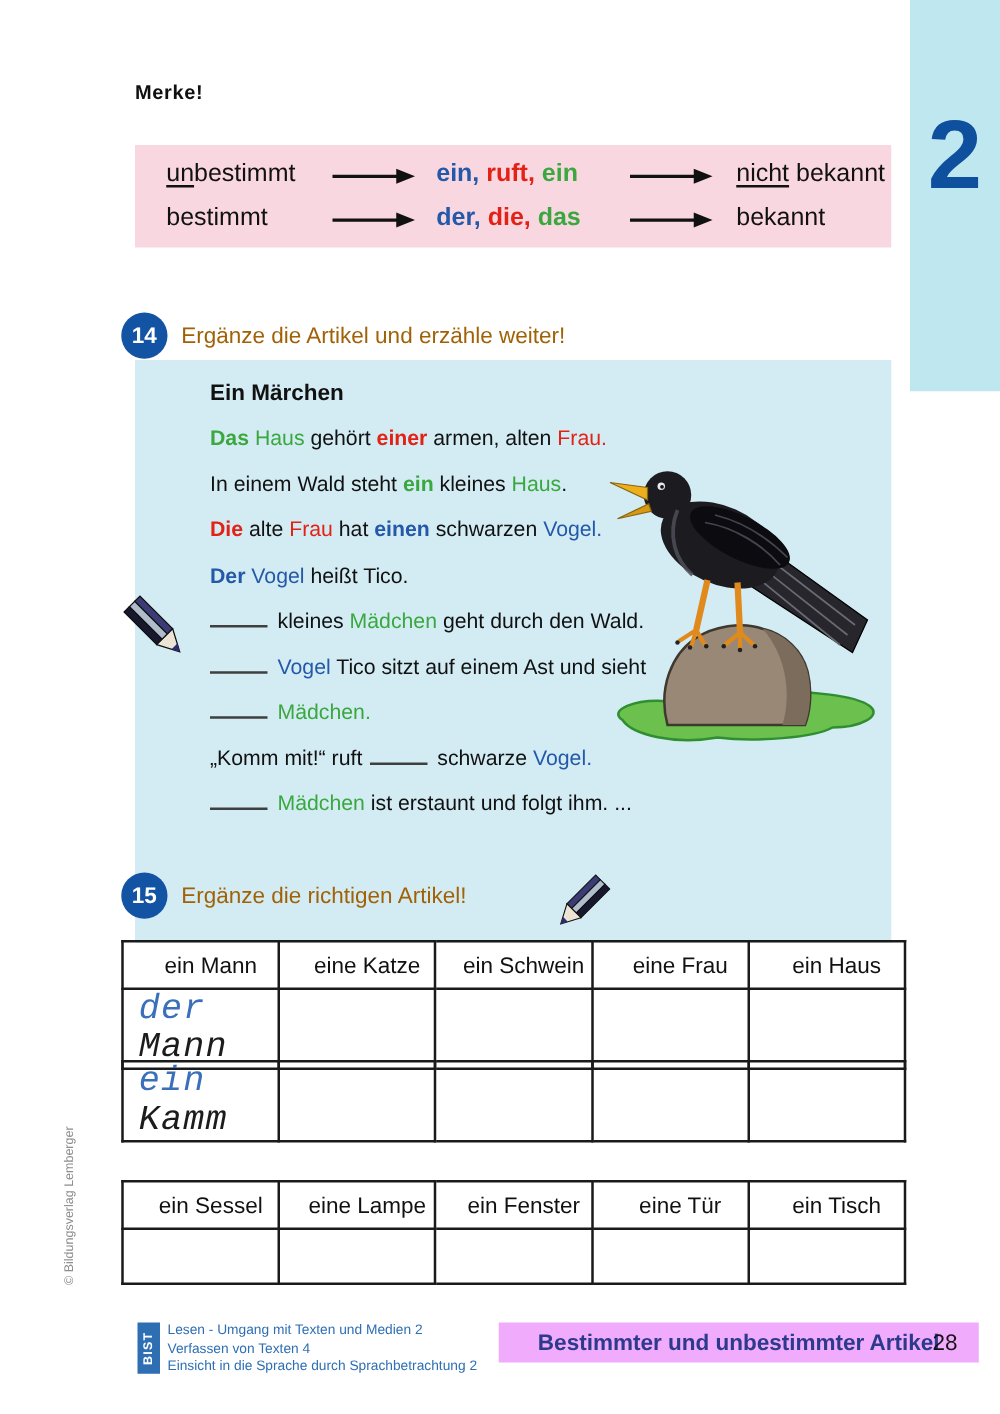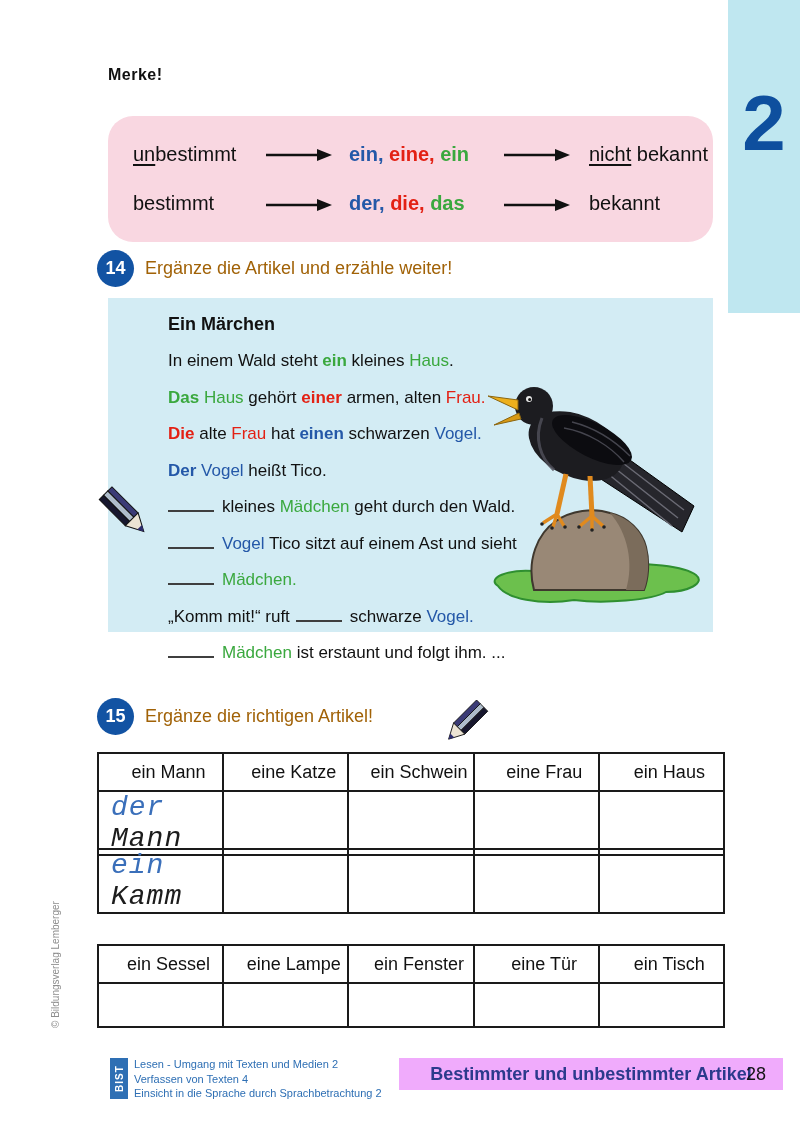--- a/index.html
+++ b/index.html
@@ -5,41 +5,41 @@
   html,body{margin:0;padding:0;}
   body{
     width:800px;height:1131px;background:#ffffff;position:relative;
     font-family:"Liberation Sans", sans-serif;color:#111;overflow:hidden;
   }
   
   .side-tab{position:absolute;right:0;top:0;width:72px;height:313px;background:#bfe7f0;}
   .chapter-num{margin-top:84px;text-align:center;font-size:78px;line-height:1;font-weight:bold;color:#0e4f9e;}
   
   .merke-heading{position:absolute;left:108px;top:66px;margin:0;font-size:16px;font-weight:bold;letter-spacing:.5px;color:#101010;}
-  .pink-box{position:absolute;left:108px;top:116px;width:605px;height:126px;background:#f9d7e1;
-    display:flex;flex-direction:column;justify-content:space-evenly;padding-left:25px;box-sizing:border-box;border-radius:25px;}
+  .pink-box{position:absolute;left:108px;top:116px;width:605px;height:82px;background:#f9d7e1;
+    display:flex;flex-direction:column;justify-content:space-evenly;padding-left:25px;box-sizing:border-box;}
   .m-row{display:flex;align-items:center;font-size:20px;}
   .m-label{width:130px;}
   .m-arts{width:152px;margin-left:14px;font-weight:bold;}
   .m-result{margin-left:16px;}
   .u{text-decoration:underline;text-underline-offset:3px;text-decoration-thickness:2px;}
   .arrow-svg{flex:none;margin:2px 2px 0 2px;}
   
   .c-b{color:#2458a8;}
   .c-r{color:#e32114;}
   .c-g{color:#3aa83e;}
   .bd{font-weight:bold;}
   
   .ex-head{position:absolute;left:97px;display:flex;align-items:center;gap:11px;}
   .ex1{top:250px;} .ex2{top:698px;}
   .ex-num{width:37px;height:37px;border-radius:50%;background:#1253a3;color:#fff;font-weight:bold;
     font-size:18px;display:flex;align-items:center;justify-content:center;flex:none;}
   .ex-instr{font-size:18px;color:#a16207;}
   
-  .story-box{position:absolute;left:108px;top:298px;width:605px;height:334px;background:#d3ecf4;}
+  .story-box{position:absolute;left:108px;top:288px;width:605px;height:466px;background:#d3ecf4;}
   .story-text{position:absolute;left:60px;top:16px;width:430px;}
   .story-title{margin:0 0 8px 0;font-size:18px;font-weight:bold;}
   .sline{margin:0;font-size:17px;line-height:36.5px;white-space:nowrap;}
   .blank{display:inline-block;width:46px;height:4px;border-bottom:2px solid #3f3f3f;margin-right:8px;}
   .blank.mid{margin-left:6px;}
   .pencil1{position:absolute;left:-17px;top:182px;}
   .pencil2{position:absolute;left:437px;top:694px;}
   .flip{transform:scaleX(-1);}
   .bird{position:absolute;left:376px;top:82px;}
   
@@ -77,21 +77,21 @@
 
 <div class="pink-box">
   <div class="m-row">
     <span class="m-label"><span class="u">un</span><span>bestimmt</span></span>
     <svg class="arrow-svg" width="68" height="14" viewBox="0 0 68 14">
         <line x1="1" y1="7" x2="53" y2="7" stroke="#111" stroke-width="2.6"></line>
         <polygon points="52,1 67,7 52,13" fill="#111"></polygon>
       </svg>
     <span class="m-arts">
       <span class="c-b">ein,</span>
-      <span class="c-r">eine,</span>
+      <span class="c-r">ruft,</span>
       <span class="c-g">ein</span>
     </span>
     <svg class="arrow-svg" width="68" height="14" viewBox="0 0 68 14">
         <line x1="1" y1="7" x2="53" y2="7" stroke="#111" stroke-width="2.6"></line>
         <polygon points="52,1 67,7 52,13" fill="#111"></polygon>
       </svg>
     <span class="m-result"><span class="u">nicht</span> <span>bekannt</span></span>
   </div>
   <div class="m-row">
     <span class="m-label"><span class="u"></span><span>bestimmt</span></span>
@@ -113,22 +113,22 @@
 </div>
 
 <div class="ex-head ex1">
   <div class="ex-num">14</div>
   <div class="ex-instr">Ergänze die Artikel und erzähle weiter!</div>
 </div>
 
 <div class="story-box">
   <div class="story-text">
     <p class="story-title">Ein Märchen</p>
+    <p class="sline"><span class="c-g bd">Das </span><span class="c-g">Haus</span><span> gehört </span><span class="c-r bd">einer</span><span> armen, alten </span><span class="c-r">Frau.</span></p>
     <p class="sline"><span>In einem Wald steht </span><span class="c-g bd">ein</span><span> kleines </span><span class="c-g">Haus</span><span>.</span></p>
-    <p class="sline"><span class="c-g bd">Das </span><span class="c-g">Haus</span><span> gehört </span><span class="c-r bd">einer</span><span> armen, alten </span><span class="c-r">Frau.</span></p>
     <p class="sline"><span class="c-r bd">Die</span><span> alte </span><span class="c-r">Frau</span><span> hat </span><span class="c-b bd">einen</span><span> schwarzen </span><span class="c-b">Vogel.</span></p>
     <p class="sline"><span class="c-b bd">Der </span><span class="c-b">Vogel</span><span> heißt Tico.</span></p>
     <p class="sline"><span class="blank"></span><span>kleines </span><span class="c-g">Mädchen</span><span> geht durch den Wald.</span></p>
     <p class="sline"><span class="blank"></span><span class="c-b">Vogel</span><span> Tico sitzt auf einem Ast und sieht</span></p>
     <p class="sline"><span class="blank"></span><span class="c-g">Mädchen.</span></p>
     <p class="sline"><span>„Komm mit!“ ruft</span><span class="blank mid"></span><span>schwarze </span><span class="c-b">Vogel.</span></p>
     <p class="sline"><span class="blank"></span><span class="c-g">Mädchen</span><span> ist erstaunt und folgt ihm. ...</span></p>
   </div>
 
   <svg class="pencil1" width="66" height="66" viewBox="0 0 66 66">

